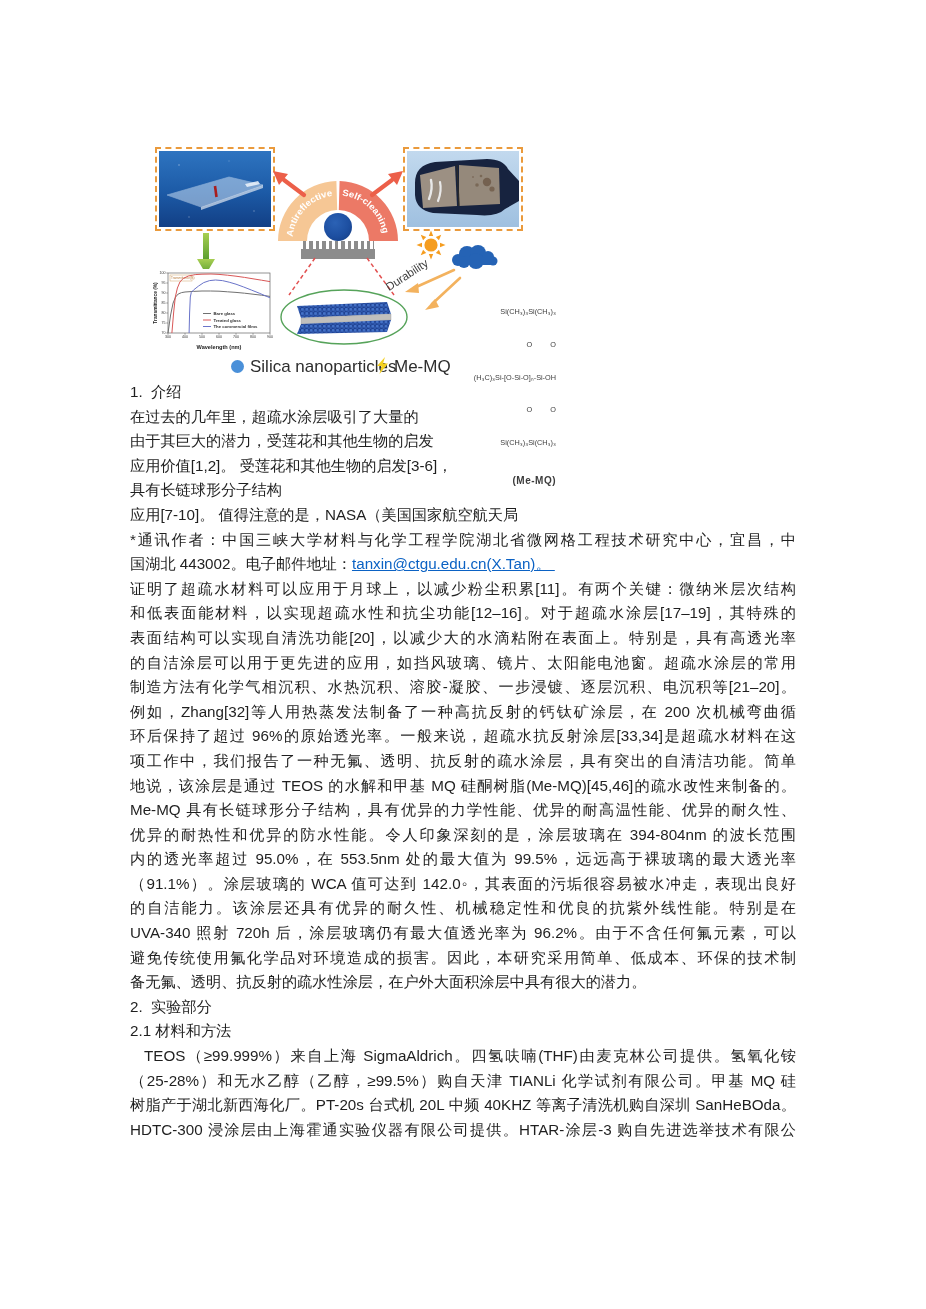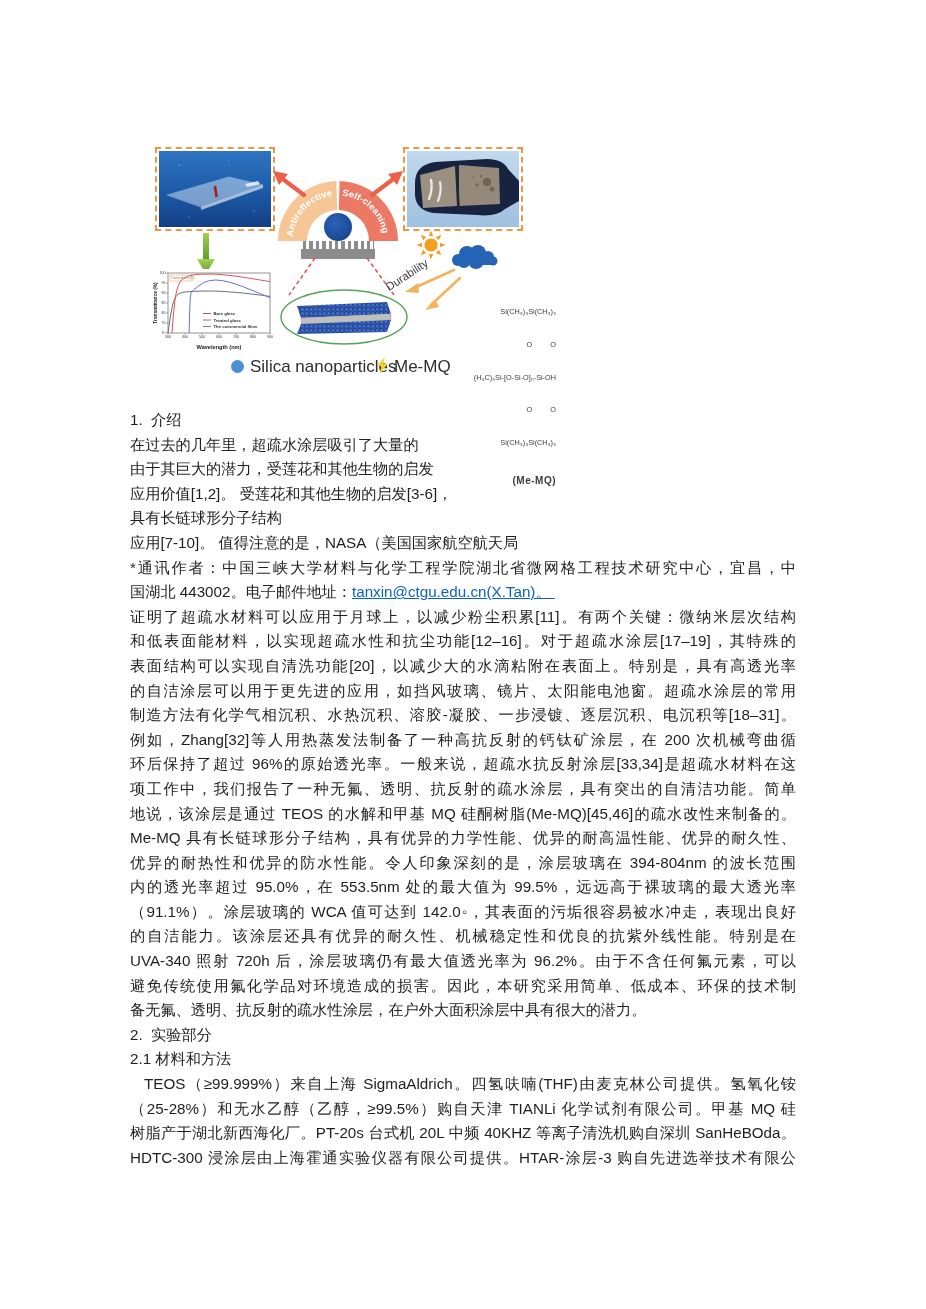--- a/index.html
+++ b/index.html
@@ -13,21 +13,21 @@
   .chem .memq-label{font-size:10px;margin-top:2px;letter-spacing:.5px;font-weight:bold;}
   .durability{font-size:11.5px;font-weight:500;color:#3f3f3f;transform:rotate(-33deg);transform-origin:left bottom;}
   .figlegend-text{font-size:17px;color:#2e2e2e;}
   .legend-dot{width:13px;height:13px;border-radius:50%;background:#4a90d9;}
   .comb-bar{position:absolute;left:301px;top:249px;width:74px;height:10px;background:#8c8c8c;}
   .comb-teeth{position:absolute;left:303px;top:241px;width:71px;height:8px;
       background:repeating-linear-gradient(90deg,#8c8c8c 0 3.5px,transparent 3.5px 6.4px);}
   .droplet{position:absolute;left:324px;top:213px;width:28px;height:28px;border-radius:50%;
       background:radial-gradient(circle at 40% 35%,#2b62b5 0%,#1d4fa1 55%,#143a7e 100%);}
   
-  .body-text{position:absolute;left:130px;top:408px;width:666px;}
+  .body-text{position:absolute;left:130px;top:380px;width:666px;}
   .ln{height:24.6px;line-height:24.6px;font-size:15.2px;white-space:pre-wrap;}
   .ln.j{white-space:normal;text-align:justify;text-align-last:justify;text-justify:inter-character;}
   .ln.indent{padding-left:14px;width:652px;}
   .lnk{color:#0b62c4;text-decoration:underline;cursor:pointer;}
   svg text{font-family:"Liberation Sans",sans-serif;}
 </style>
 </head>
 <body>
 
 <div class="page">
@@ -246,21 +246,21 @@
     <div class="ln">由于其巨大的潜力，受莲花和其他生物的启发</div>
     <div class="ln">应用价值[1,2]。 受莲花和其他生物的启发[3-6]，</div>
     <div class="ln">具有长链球形分子结构</div>
     <div class="ln">应用[7-10]。 值得注意的是，NASA（美国国家航空航天局</div>
     <div class="ln j">*通讯作者：中国三峡大学材料与化学工程学院湖北省微网格工程技术研究中心，宜昌，中</div>
     <div class="ln"><span>国湖北 443002。电子邮件地址：</span><a class="lnk">tanxin@ctgu.edu.cn(X.Tan)。 </a></div>
     <div class="ln j">证明了超疏水材料可以应用于月球上，以减少粉尘积累[11]。有两个关键：微纳米层次结构</div>
     <div class="ln j">和低表面能材料，以实现超疏水性和抗尘功能[12–16]。对于超疏水涂层[17–19]，其特殊的</div>
     <div class="ln j">表面结构可以实现自清洗功能[20]，以减少大的水滴粘附在表面上。特别是，具有高透光率</div>
     <div class="ln j">的自洁涂层可以用于更先进的应用，如挡风玻璃、镜片、太阳能电池窗。超疏水涂层的常用</div>
-    <div class="ln j">制造方法有化学气相沉积、水热沉积、溶胶-凝胶、一步浸镀、逐层沉积、电沉积等[18–31]。</div>
+    <div class="ln j">制造方法有化学气相沉积、水热沉积、溶胶-凝胶、一步浸镀、逐层沉积、电沉积等[21–20]。</div>
     <div class="ln j">例如，Zhang[32]等人用热蒸发法制备了一种高抗反射的钙钛矿涂层，在 200 次机械弯曲循</div>
     <div class="ln j">环后保持了超过 96%的原始透光率。一般来说，超疏水抗反射涂层[33,34]是超疏水材料在这</div>
     <div class="ln j">项工作中，我们报告了一种无氟、透明、抗反射的疏水涂层，具有突出的自清洁功能。简单</div>
     <div class="ln j">地说，该涂层是通过 TEOS 的水解和甲基 MQ 硅酮树脂(Me-MQ)[45,46]的疏水改性来制备的。</div>
     <div class="ln j">Me-MQ 具有长链球形分子结构，具有优异的力学性能、优异的耐高温性能、优异的耐久性、</div>
     <div class="ln j">优异的耐热性和优异的防水性能。令人印象深刻的是，涂层玻璃在 394-804nm 的波长范围</div>
     <div class="ln j">内的透光率超过 95.0%，在 553.5nm 处的最大值为 99.5%，远远高于裸玻璃的最大透光率</div>
     <div class="ln j">（91.1%）。涂层玻璃的 WCA 值可达到 142.0◦，其表面的污垢很容易被水冲走，表现出良好</div>
     <div class="ln j">的自洁能力。该涂层还具有优异的耐久性、机械稳定性和优良的抗紫外线性能。特别是在</div>
     <div class="ln j">UVA-340 照射 720h 后，涂层玻璃仍有最大值透光率为 96.2%。由于不含任何氟元素，可以</div>

